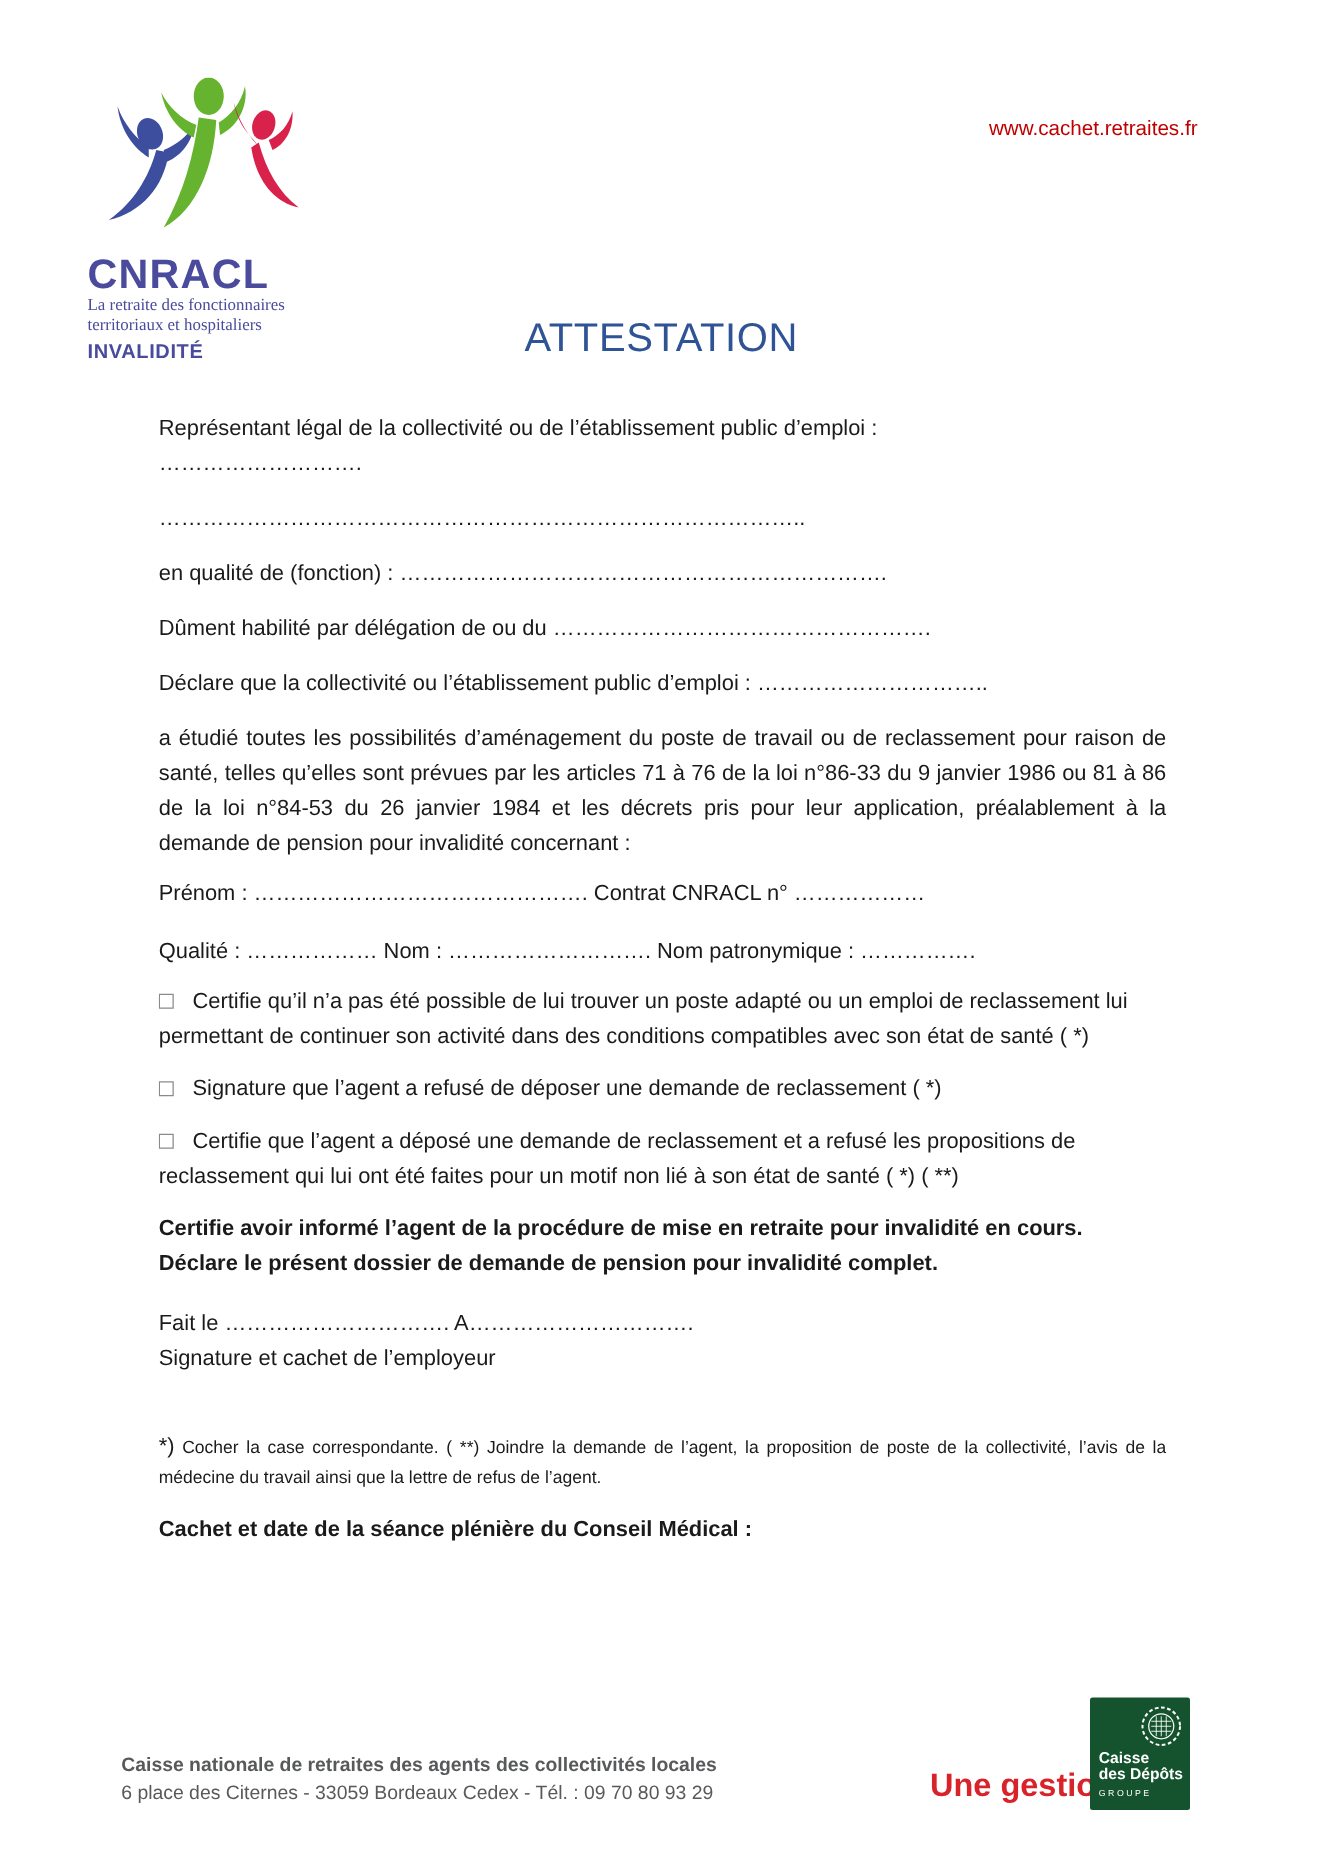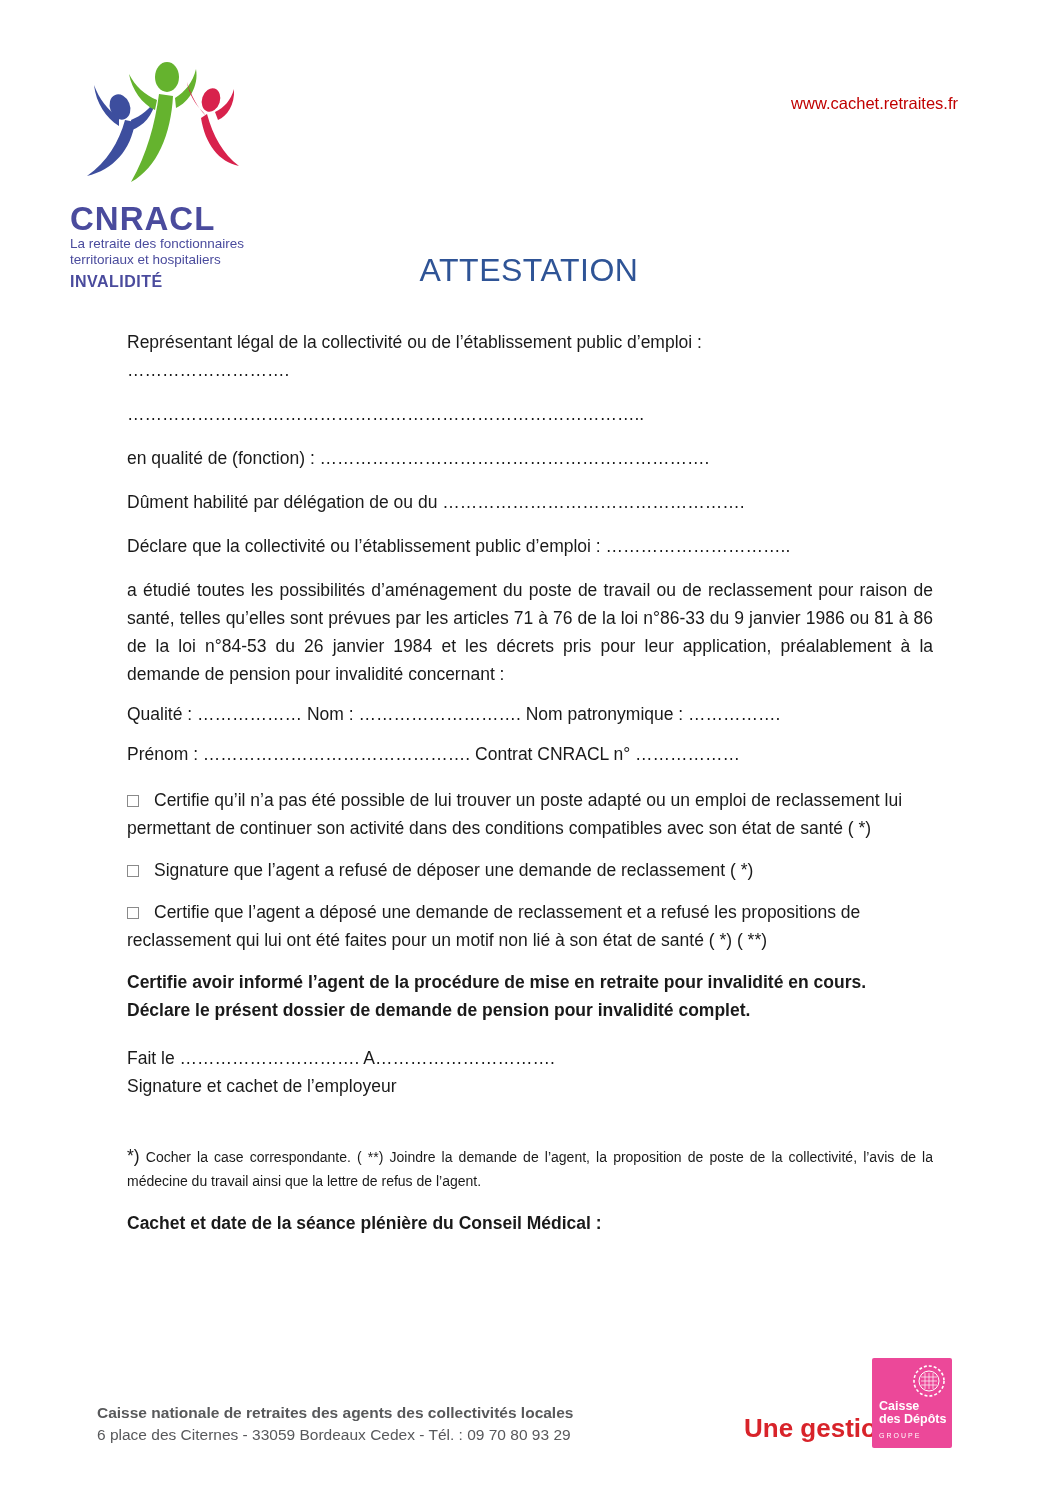--- a/index.html
+++ b/index.html
@@ -6,21 +6,21 @@
   html,body { background:#ffffff; }
   .page {
     position:relative; width:1058px; height:1497px; background:#ffffff;
     font-family:"Liberation Sans", sans-serif; color:#1a1a1a; overflow:hidden;
   }
 
   
   .logo-block { position:absolute; left:70px; top:62px; width:185px; text-align:left; }
   .logo-figures { display:block; margin:0 auto; }
   .logo-acronym { font-size:33px; font-weight:bold; letter-spacing:1px; color:#4a4b9d; line-height:34px; }
-  .logo-tagline { font-size:13.5px; color:#4a4b9d; line-height:16px; }
+  .logo-tagline { font-size:13.5px; color:#4a4b9d; line-height:16px;font-family:Liberation Serif, serif; }
   .logo-subtitle { font-size:16px; font-weight:bold; color:#4a4b9d; margin-top:5px; letter-spacing:0.5px; }
 
   .site-url { position:absolute; top:94px; right:100px; font-size:16.5px; color:#c00000; }
 
   .doc-title { position:absolute; top:252px; left:0; width:100%; text-align:center;
                font-size:32px; color:#2f5496; letter-spacing:0.5px; }
 
   
   .doc-body { position:absolute; left:127px; top:328px; width:806px; font-size:17.5px;
               line-height:28px; overflow:hidden; }
@@ -38,21 +38,21 @@
   .fait-block { margin-top:16px; margin-bottom:44px; }
   .footnote { font-size:14px; line-height:24px; text-align:justify; margin-bottom:16px; }
   .footnote-marker { font-size:17.5px; }
   .cachet-heading { font-weight:bold; font-size:17.5px; }
 
   
   .footer-org { position:absolute; left:97px; top:1402px; font-size:15.5px; color:#58595b; line-height:22px; }
   .footer-org .l1 { font-weight:bold; }
   .une-gestion { position:absolute; left:744px; top:1413px; font-size:26px; color:#d8232a; font-weight:600; }
   .cdc-logo { position:absolute; left:872px; top:1358px; width:80px; height:90px;
-              background:#ec4899; border-radius:2px; color:#fff; }
+              background:#14532d; border-radius:2px; color:#fff; }
   .cdc-emblem { position:absolute; top:3px; right:3px; }
   .cdc-text { position:absolute; left:7px; top:42px; font-weight:bold; font-size:12.5px; line-height:13px; }
   .cdc-groupe { font-weight:normal; font-size:7px; letter-spacing:2px; margin-top:3px; }
 </style>
 </head>
 <body>
 
 <div class="page">
 
   <div class="logo-block">
@@ -98,23 +98,23 @@
     <div class="p" style="margin-bottom:16px;">……………………………………………………………………………..</div>
 
     <div class="p" style="margin-bottom:16px;"> en qualité de (fonction) : ………………………………………………………….</div>
 
     <div class="p" style="margin-bottom:16px;">Dûment habilité par délégation de ou du …………………………………………….</div>
 
     <div class="p" style="margin-bottom:16px;">Déclare que la collectivité ou l’établissement public d’emploi : …………………………..</div>
 
     <div class="pw just" style="margin-bottom:12px;">a étudié toutes les possibilités d’aménagement du poste de travail ou de reclassement pour raison de santé, telles qu’elles sont prévues par les articles 71 à 76 de la loi n°86-33 du 9 janvier 1986 ou 81 à 86 de la loi n°84-53 du 26 janvier 1984 et les décrets pris pour leur application, préalablement à la demande de pension pour invalidité concernant :</div>
 
+    <div class="p" style="margin-bottom:18px;">Prénom : ………………………………………. Contrat CNRACL n°  ………………</div>
+
     <div class="p" style="margin-bottom:12px;">Qualité : ……………… Nom : ………………………. Nom patronymique : …………….</div>
-
-    <div class="p" style="margin-bottom:18px;">Prénom : ………………………………………. Contrat CNRACL n°  ………………</div>
 
     <div class="pw checkline">
       <span class="checkbox"></span><span>Certifie qu’il n’a pas été possible de lui trouver un poste adapté ou un emploi de reclassement lui permettant de continuer son activité dans des conditions compatibles avec son état de santé ( *)</span>
     </div>
 
     <div class="pw checkline">
       <span class="checkbox"></span><span>Signature que l’agent a refusé de déposer une demande de reclassement ( *)</span>
     </div>
 
     <div class="pw checkline">

